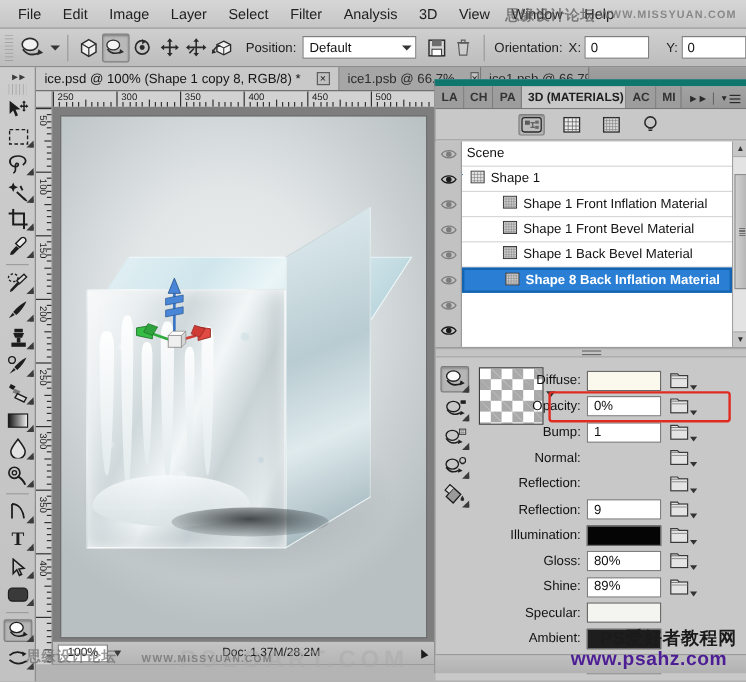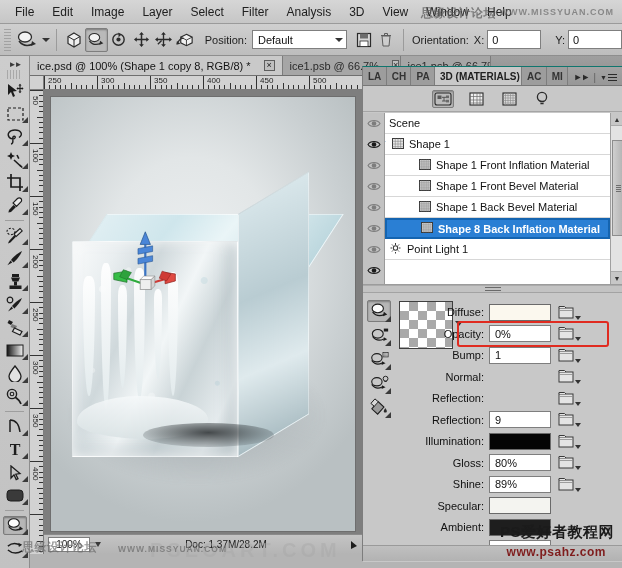--- a/index.html
+++ b/index.html
@@ -29,21 +29,21 @@
   .wm {
     position:absolute; pointer-events:none; white-space:nowrap;
     color:#6d6d6d; opacity:.72; font-weight:bold; letter-spacing:.5px;
   }
   .wm-top-cn { right:126px; top:5px; font-size:12px; color:#5a5a5a; }
   .wm-top-en { right:8px; top:7px; font-size:9px; letter-spacing:1px; }
   .wm-bot-cn { left:22px; bottom:12px; font-size:12px; color:#707070;}
   .wm-bot-en { left:118px; bottom:14px; font-size:8.5px; letter-spacing:1px;}
   .wm-ghost  { left:150px; bottom:6px; font-size:20px; color:#a8a8a8; opacity:.45; letter-spacing:4px;}
   .wm-ps-cn  { right:8px; bottom:26px; font-size:15px; color:#1b1b1b; opacity:1; font-weight:bold;}
-  .wm-ps-en  { right:16px; bottom:9px; font-size:12px; color:#7f1d1d; opacity:1; font-weight:bold;margin-left:35px;}
+  .wm-ps-en  { right:16px; bottom:9px; font-size:16px; color:#4c1d95; opacity:1; font-weight:bold;margin-left:35px;}
 
   
   .optbar {
     position:absolute; left:0; top:24px; width:622px; height:32px;
     background: linear-gradient(#cfcfcf,#bdbdbd);
     border-bottom:1px solid #8e8e8e;
     display:flex; align-items:center; padding-left:4px;
   }
   .grip { width:8px; height:22px; margin-right:4px;
     background-image: repeating-linear-gradient(#8f8f8f 0 1px, transparent 1px 3px);
@@ -213,21 +213,21 @@
   }
   .sb-zoom { width:42px; text-align:center; background:#fff; border:1px solid #7e7e7e;
     height:15px; line-height:14px; margin-left:4px; font-size:10px;}
   .sb-arrow { width:16px; display:flex; align-items:center; justify-content:center;}
   .sb-doc { flex:1; text-align:center; }
 
   
   .panel {
     position:absolute; left:362px; top:66px; width:260px; height:495px;
     background:#c8c8c8; border-left:1px solid #7d7d7d;
-    border-top:1px solid #0f766e;
+    border-top:6px solid #0f766e;
   }
   .ptabs {
     height:19px; background: linear-gradient(#a3a3a3,#979797);
     display:flex; align-items:flex-end; border-bottom:1px solid #777;
   }
   .ptab {
     height:18px; display:flex; align-items:center; padding:0 5px;
     font-size:10px; font-weight:bold; color:#202020;
     border-right:1px solid #7d7d7d; white-space:nowrap; overflow:hidden;
   }
@@ -977,27 +977,20 @@
               </svg></span>
             <span>Shape 1 Back Bevel Material</span>
           </div>
           <div class="trow indent2 selected">
             <span><svg width="12" height="11" viewBox="0 0 12 11">
                 <rect x=".5" y=".5" width="11" height="10" fill="#cfcfcf" stroke="#3a3a3a" stroke-width="1"></rect>
                 <path d="M.5 2.8 H11.5 M.5 5 H11.5 M.5 7.2 H11.5 M.5 9 H11.5 M2.8 .5 V10.5 M5 .5 V10.5 M7.2 .5 V10.5 M9.2 .5 V10.5" stroke="#8a8a8a" stroke-width=".5"></path>
               </svg></span>
             <span>Shape 8 Back Inflation Material</span>
           </div>
-          <div class="trow">
-            <span><svg width="13" height="12" viewBox="0 0 13 12">
-                <path d="M6.5 1 V3 M6.5 10 V11.5 M1.5 6 H3 M10 6 H11.5 M3 2.5 L4 3.6 M10 2.5 L9 3.6 M3 9.5 L4 8.4 M10 9.5 L9 8.4" stroke="#3a3a3a" stroke-width="1"></path>
-                <circle cx="6.5" cy="6" r="2.2" fill="none" stroke="#3a3a3a" stroke-width="1.1"></circle>
-              </svg></span>
-            <span>Point Light 1</span>
-          </div>
         </div>
       <div class="scrollv">
         <div class="sv-btn">▲</div>
         <div class="sv-track">
           <div class="sv-thumb">
               <span class="sv-grip"></span>
             </div>
         </div>
         <div class="sv-btn" style="border-bottom:none;border-top:1px solid #ababab;">▼</div>
       </div>

